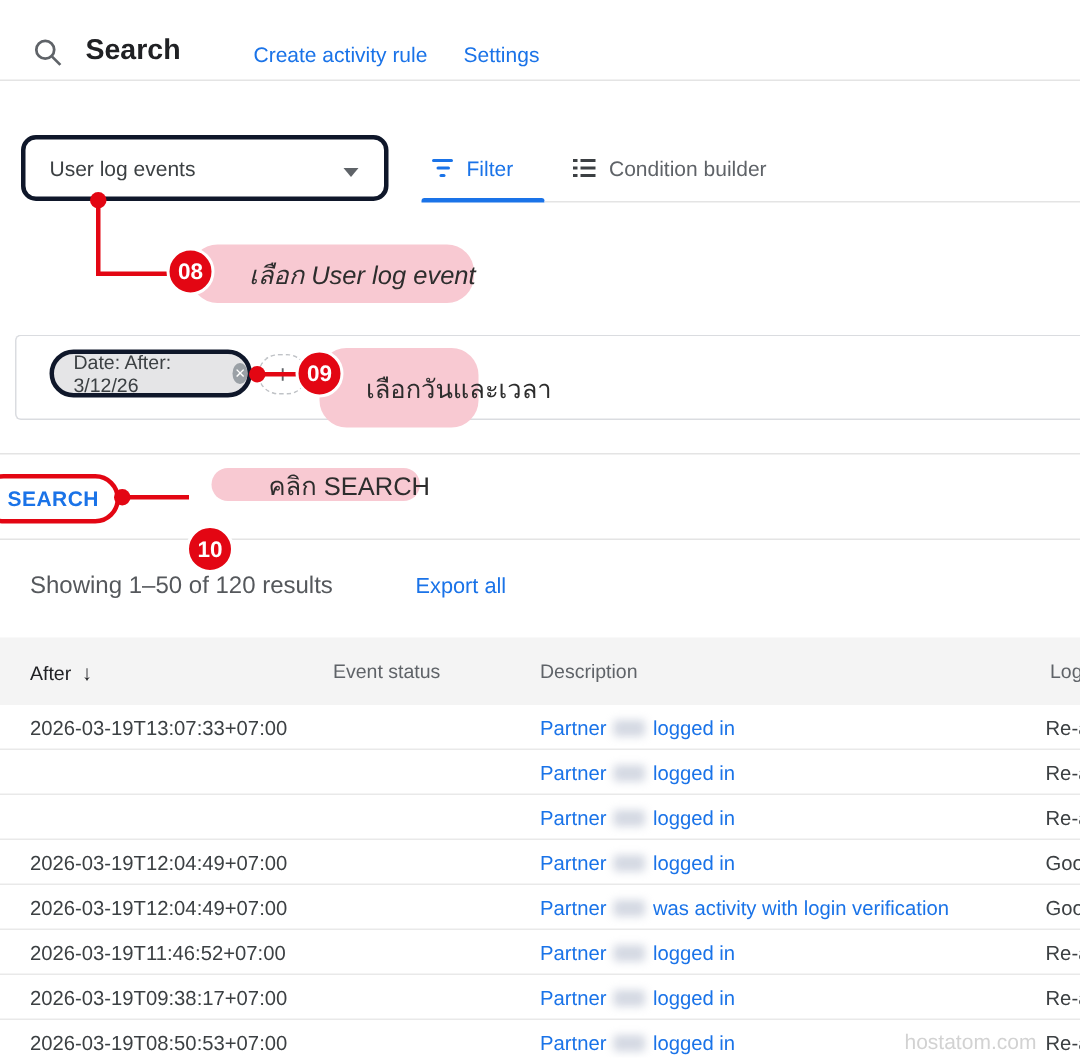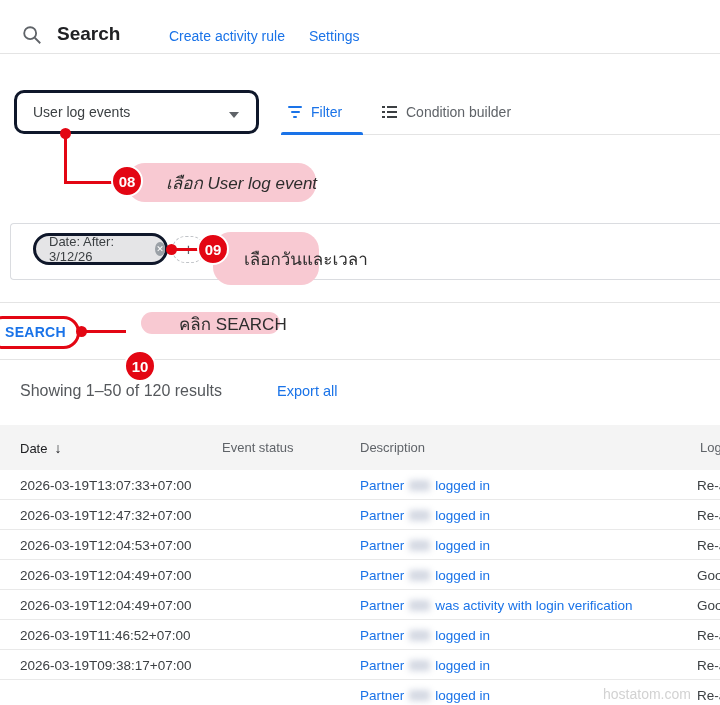--- a/index.html
+++ b/index.html
@@ -178,39 +178,37 @@
 </div>
 <div class="ann-circle" style="left:124px; top:314px;margin-top:36px;">
   <span>10</span>
 </div>
 
 <div class="results-summary">Showing 1–50 of 120 results</div>
 <div class="export-link">Export all</div>
 
 <div class="thead">
   <div class="th date">
-    <span>Date</span><span class="sort-arrow">↓</span>
+    <span>After</span><span class="sort-arrow">↓</span>
   </div>
   <div class="th status">Event status</div>
   <div class="th desc">Description</div>
   <div class="th login">Logi</div>
 </div>
 
 <div class="trow" style="top:470px;">
   <span class="td date">2026-03-19T13:07:33+07:00</span>
   <span class="td desc"><span>Partner</span><span class="blur-name"></span><span>logged in</span></span>
   <span class="td login">Re-a</span>
 </div>
 <div class="trow" style="top:500px;">
-  <span class="td date">2026-03-19T12:47:32+07:00</span>
   <span class="td desc"><span>Partner</span><span class="blur-name"></span><span>logged in</span></span>
   <span class="td login">Re-a</span>
 </div>
 <div class="trow" style="top:530px;">
-  <span class="td date">2026-03-19T12:04:53+07:00</span>
   <span class="td desc"><span>Partner</span><span class="blur-name"></span><span>logged in</span></span>
   <span class="td login">Re-a</span>
 </div>
 <div class="trow" style="top:560px;">
   <span class="td date">2026-03-19T12:04:49+07:00</span>
   <span class="td desc"><span>Partner</span><span class="blur-name"></span><span>logged in</span></span>
   <span class="td login">Goo</span>
 </div>
 <div class="trow" style="top:590px;">
   <span class="td date">2026-03-19T12:04:49+07:00</span>
@@ -221,17 +219,18 @@
   <span class="td date">2026-03-19T11:46:52+07:00</span>
   <span class="td desc"><span>Partner</span><span class="blur-name"></span><span>logged in</span></span>
   <span class="td login">Re-a</span>
 </div>
 <div class="trow" style="top:650px;">
   <span class="td date">2026-03-19T09:38:17+07:00</span>
   <span class="td desc"><span>Partner</span><span class="blur-name"></span><span>logged in</span></span>
   <span class="td login">Re-a</span>
 </div>
 <div class="trow" style="top:680px;">
+  <span class="td date">2026-03-19T08:50:53+07:00</span>
   <span class="td desc"><span>Partner</span><span class="blur-name"></span><span>logged in</span></span>
   <span class="td login">Re-a</span>
 </div>
 
 <div class="watermark">hostatom.com</div>
 
 </body></html>

